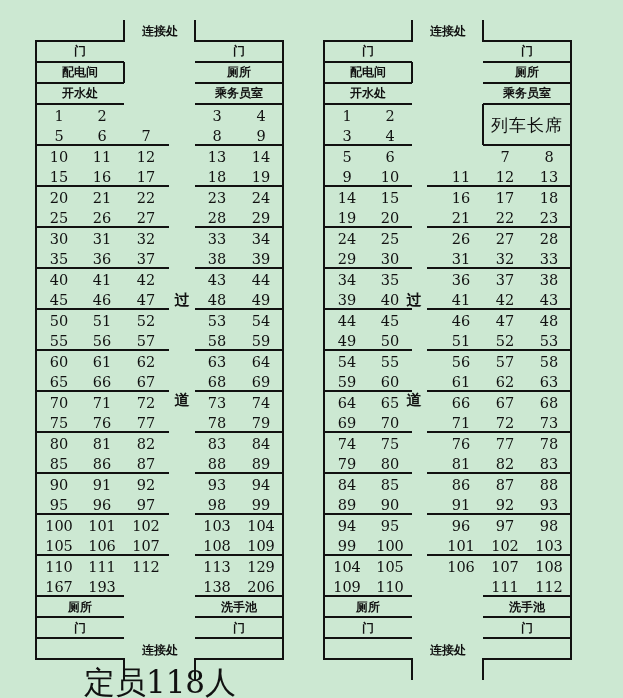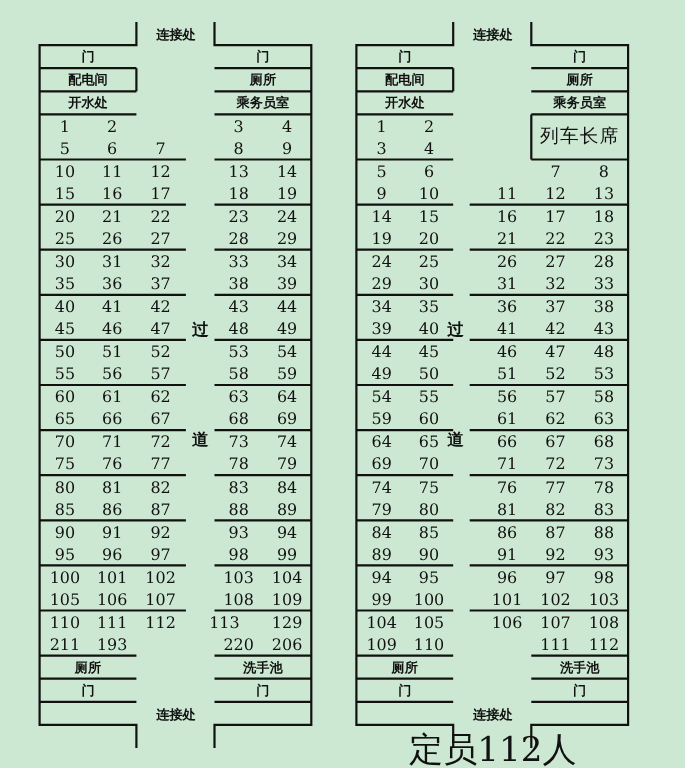--- a/index.html
+++ b/index.html
@@ -182,38 +182,39 @@
       <span class="t seat" style="left: 217px; top: 526px;">103</span>
       <span class="t seat" style="left: 261px; top: 526px;">104</span>
       <span class="t seat" style="left: 59px; top: 546px;">105</span>
       <span class="t seat" style="left: 102px; top: 546px;">106</span>
       <span class="t seat" style="left: 146px; top: 546px;">107</span>
       <span class="t seat" style="left: 217px; top: 546px;">108</span>
       <span class="t seat" style="left: 261px; top: 546px;">109</span>
       <span class="t seat" style="left: 59px; top: 567px;">110</span>
       <span class="t seat" style="left: 102px; top: 567px;">111</span>
       <span class="t seat" style="left: 146px; top: 567px;">112</span>
-      <span class="t seat" style="left: 204px; top: 567px;">113</span>
+      <span class="t seat" style="left: 217px; top: 567px;">113</span>
       <span class="t seat" style="left: 261px; top: 567px;">129</span>
-      <span class="t seat" style="left: 59px; top: 587px;">211</span>
+      <span class="t seat" style="left: 59px; top: 587px;">167</span>
       <span class="t seat" style="left: 102px; top: 587px;">193</span>
       <span class="t seat" style="left: 146px; top: 587px;"></span>
-      <span class="t seat" style="left: 217px; top: 587px;">220</span>
+      <span class="t seat" style="left: 217px; top: 587px;">138</span>
       <span class="t seat" style="left: 261px; top: 587px;">206</span>
     </div>
 
   <span class="t aisle" style="left:182px;top:300px;">过</span>
   <span class="t aisle" style="left:182px;top:400px;">道</span>
 
   <span class="t lbl" style="left:80px;top:607px;">厕所</span>
   <span class="t lbl" style="left:80px;top:628px;">门</span>
   <span class="t lbl" style="left:239px;top:607px;">洗手池</span>
   <span class="t lbl" style="left:239px;top:628px;">门</span>
   <span class="t lbl" style="left:160px;top:650px;">连接处</span>
 
+  <span class="t title" style="left:160px;top:682px;">定员118人</span>
 </div>
 
 <div class="car" style="left:288px;">
   <svg width="300" height="698">
     <g stroke="#111" stroke-width="2" fill="none">
       <polyline points="124,20 124,41 36,41 36,659 124,659 124,680"></polyline>
       <polyline points="195,20 195,41 283,41 283,659 195,659 195,680"></polyline>
       <line x1="36" y1="62" x2="124" y2="62"></line>
       <line x1="124" y1="62" x2="124" y2="83"></line>
       <line x1="36" y1="83" x2="124" y2="83"></line>
@@ -390,14 +391,13 @@
 
   <span class="t aisle" style="left:126px;top:300px;">过</span>
   <span class="t aisle" style="left:126px;top:400px;">道</span>
 
   <span class="t lbl" style="left:80px;top:607px;">厕所</span>
   <span class="t lbl" style="left:80px;top:628px;">门</span>
   <span class="t lbl" style="left:239px;top:607px;">洗手池</span>
   <span class="t lbl" style="left:239px;top:628px;">门</span>
   <span class="t lbl" style="left:160px;top:650px;">连接处</span>
 
-  <span class="t title" style="left:160px;top:682px;">定员112人</span>
 </div>
 
 </body></html>

